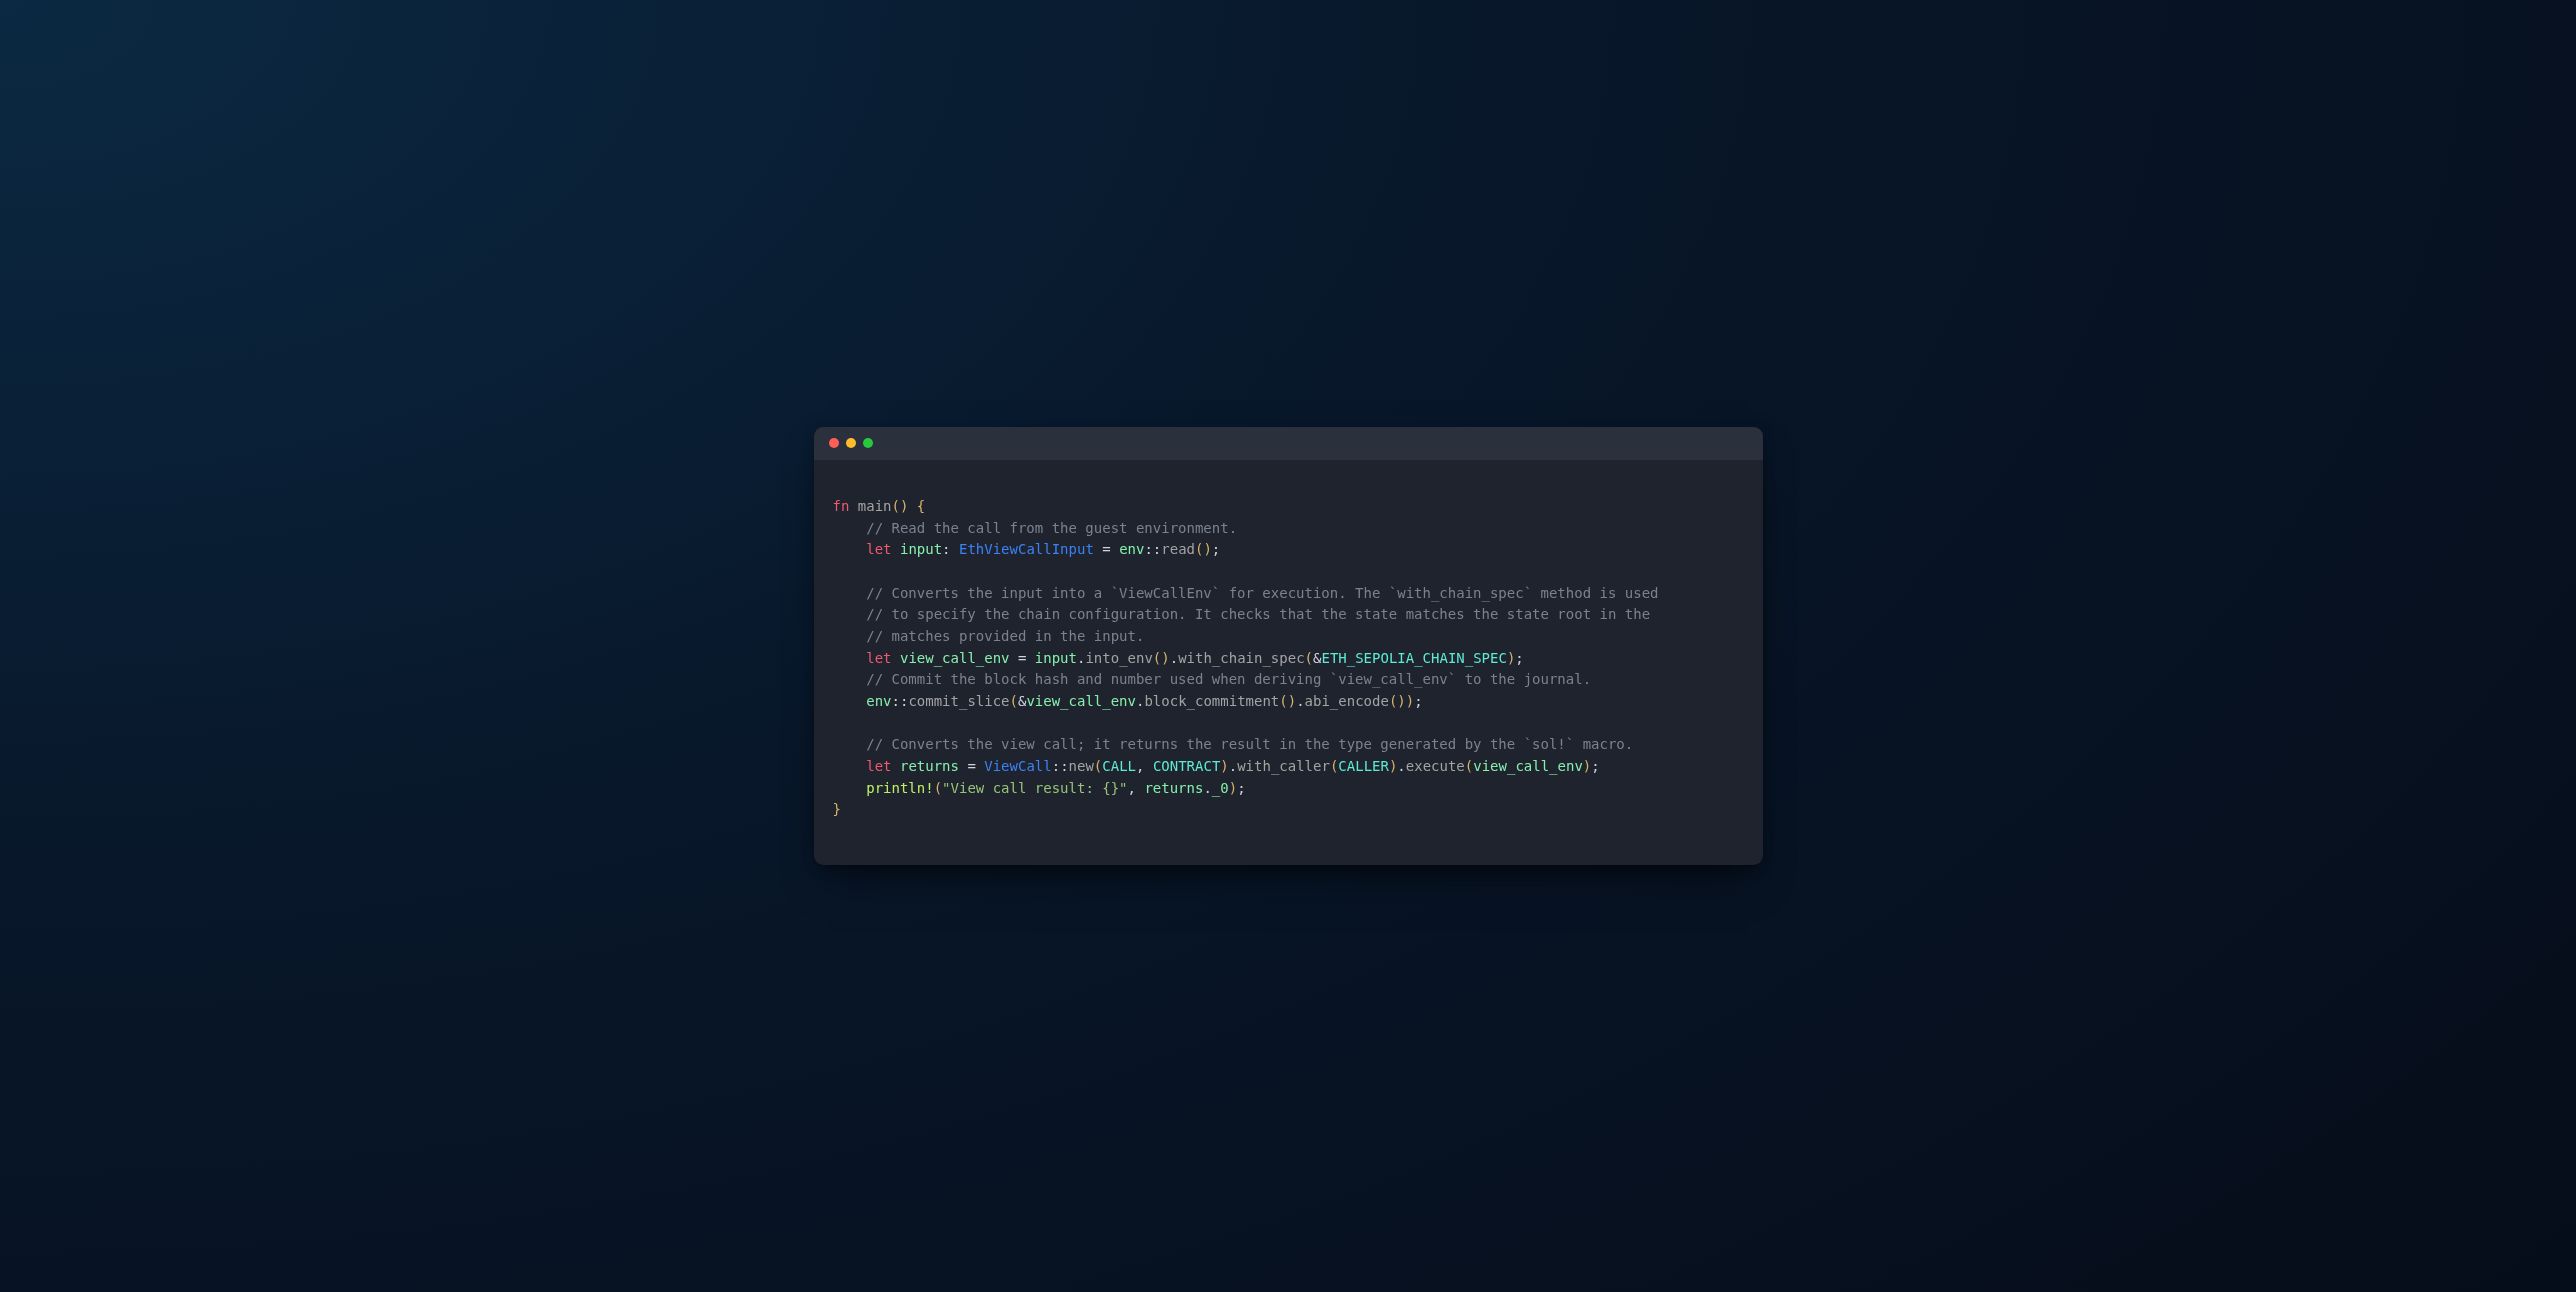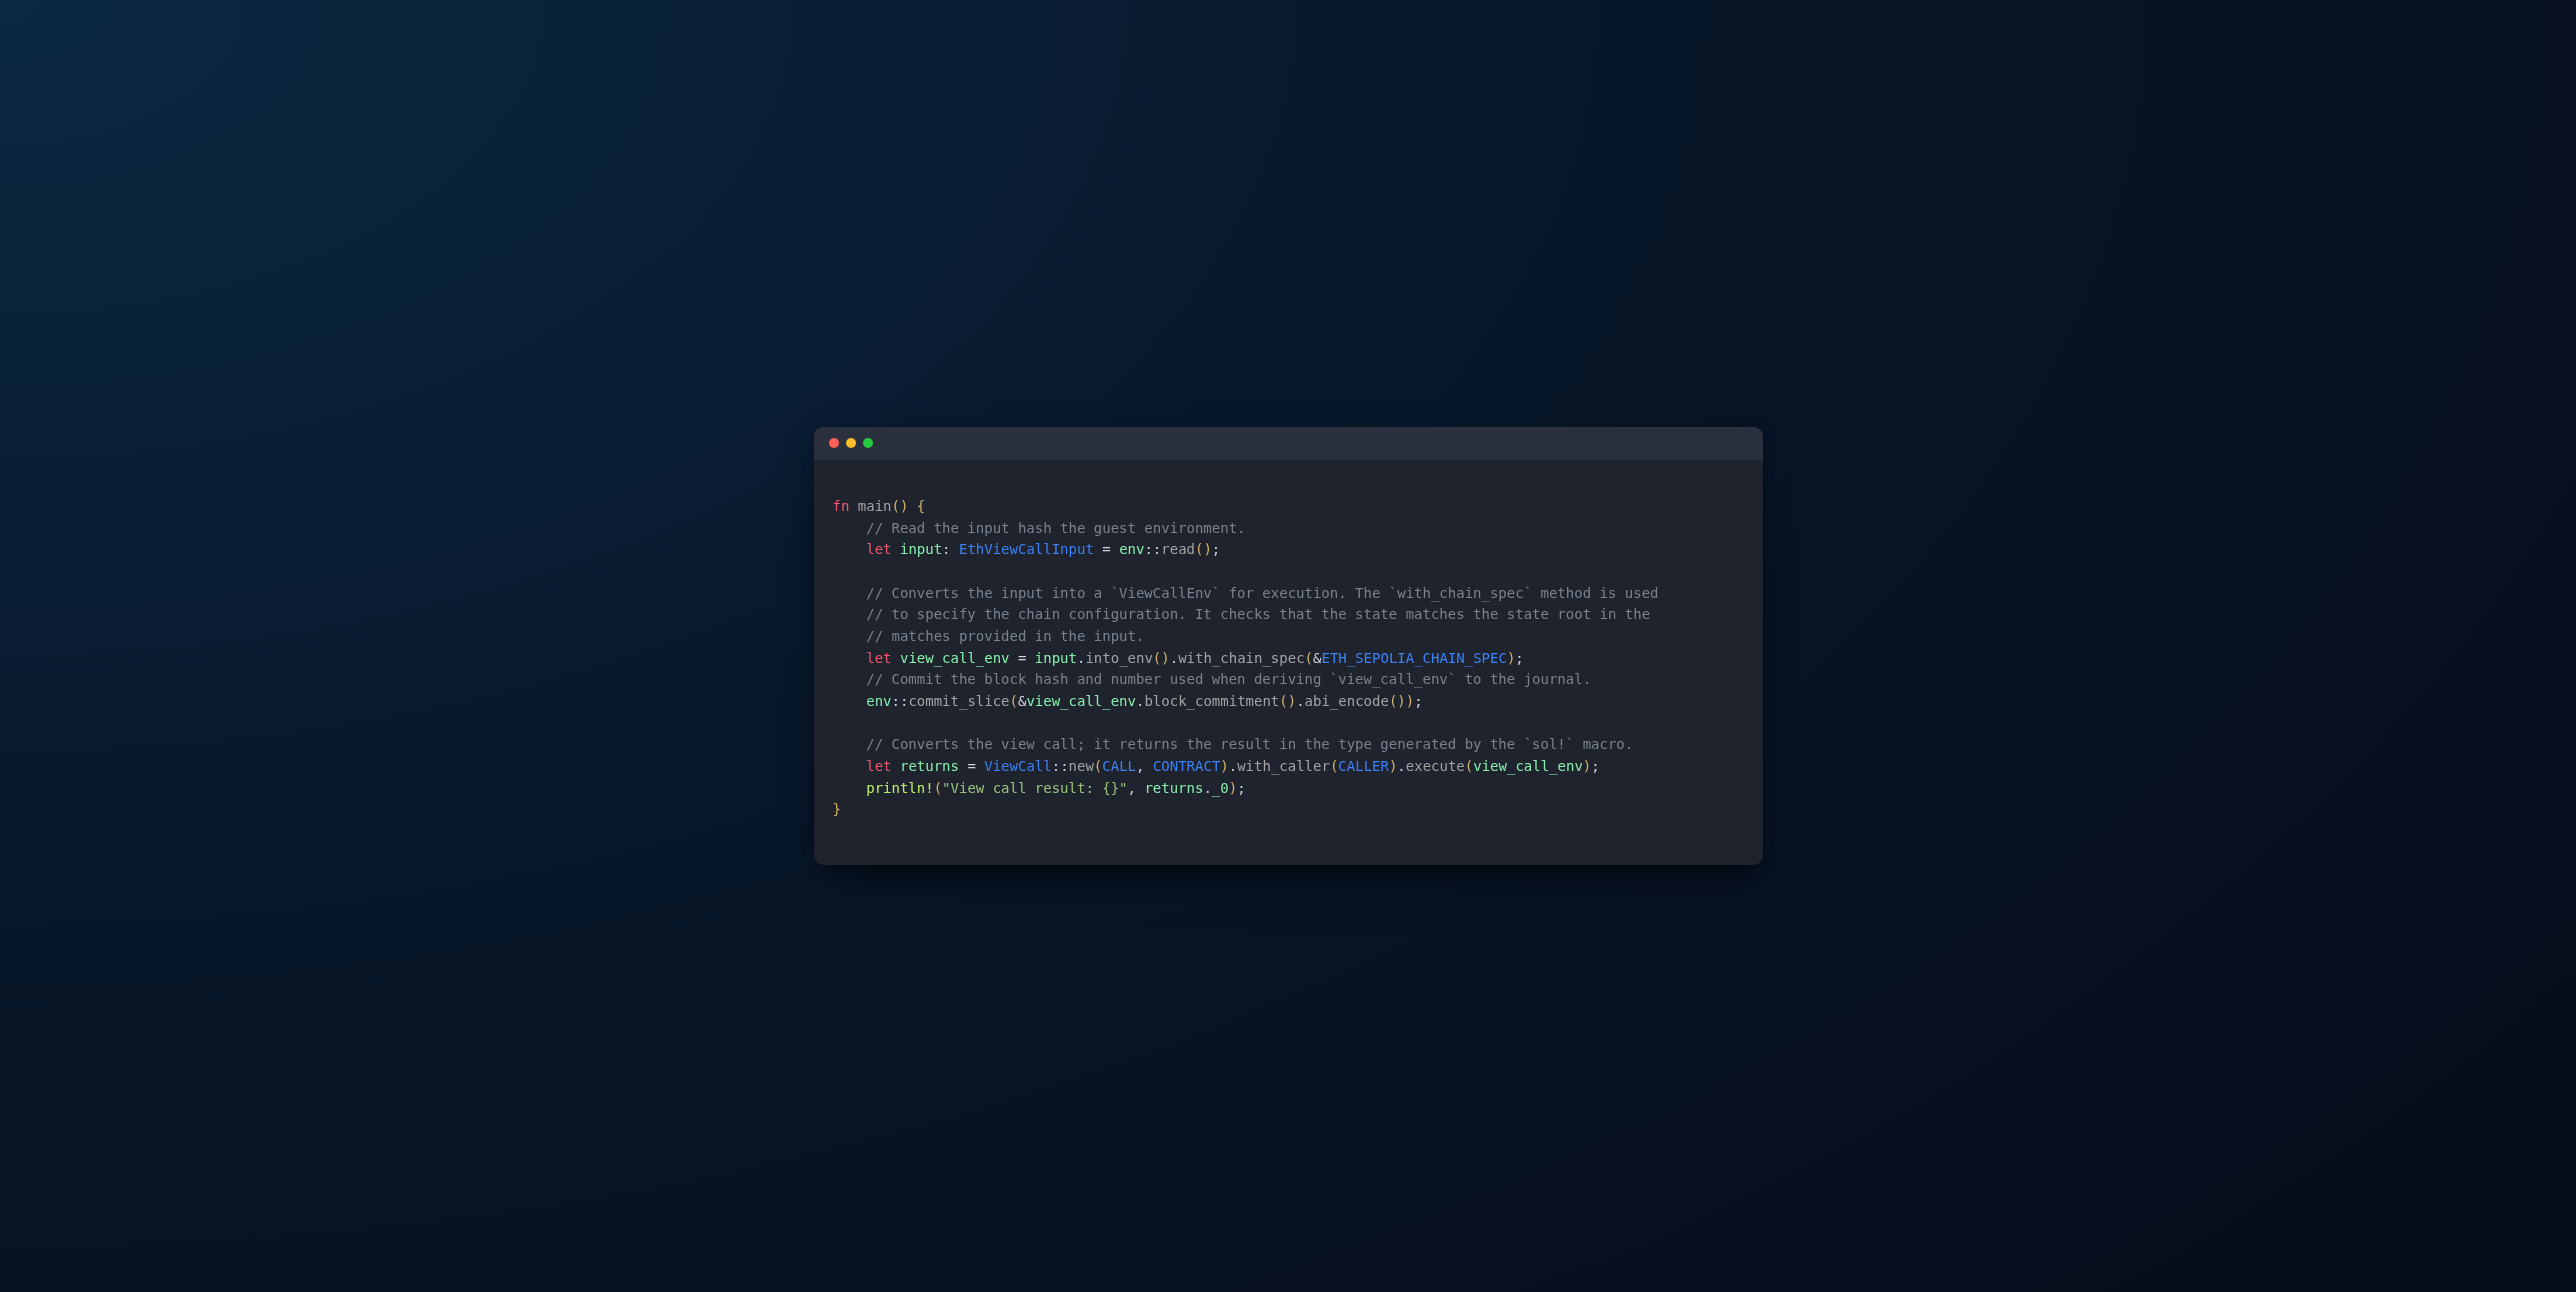--- a/index.html
+++ b/index.html
@@ -37,36 +37,36 @@
     overflow-x:auto;
     tab-size:4;
   }
   .kw{color:#ef596f;}       
   .fnname{color:#a3a3a3;}   
   .ty{color:#3b82f6;}       
   .cmt{color:#7b828f;}      
   .op{color:#cdd3df;}       
   .p{color:#d6b36a;}        
   .id{color:#86efac;}       
-  .cst{color:#3b82f6;}      
+  .cst{color:#5eead4;}      
   .str{color:#98c379;}      
   .amp{color:#cdd3df;}
   .mac{color:#bef264;}
 </style>
 </head>
 <body>
 
 <div class="window">
   <div class="titlebar">
     <span class="dot red"></span>
     <span class="dot yellow"></span>
     <span class="dot green"></span>
   </div>
   <pre class="code" id="code"><span class="kw">fn</span><span class="op"> </span><span class="fnname">main</span><span class="p">()</span><span class="op"> </span><span class="p">{</span>
-<span class="op">    </span><span class="cmt">// Read the input hash the guest environment.</span>
+<span class="op">    </span><span class="cmt">// Read the call from the guest environment.</span>
 <span class="op">    </span><span class="kw">let</span><span class="op"> </span><span class="id">input</span><span class="op">: </span><span class="ty">EthViewCallInput</span><span class="op"> = </span><span class="id">env</span><span class="op">::</span><span class="fnname">read</span><span class="p">()</span><span class="op">;</span>
 <span class="op"></span>
 <span class="op">    </span><span class="cmt">// Converts the input into a `ViewCallEnv` for execution. The `with_chain_spec` method is used</span>
 <span class="op">    </span><span class="cmt">// to specify the chain configuration. It checks that the state matches the state root in the</span>
 <span class="op">    </span><span class="cmt">// matches provided in the input.</span>
 <span class="op">    </span><span class="kw">let</span><span class="op"> </span><span class="id">view_call_env</span><span class="op"> = </span><span class="id">input</span><span class="op">.</span><span class="fnname">into_env</span><span class="p">()</span><span class="op">.</span><span class="fnname">with_chain_spec</span><span class="p">(</span><span class="amp">&amp;</span><span class="cst">ETH_SEPOLIA_CHAIN_SPEC</span><span class="p">)</span><span class="op">;</span>
 <span class="op">    </span><span class="cmt">// Commit the block hash and number used when deriving `view_call_env` to the journal.</span>
 <span class="op">    </span><span class="id">env</span><span class="op">::</span><span class="fnname">commit_slice</span><span class="p">(</span><span class="amp">&amp;</span><span class="id">view_call_env</span><span class="op">.</span><span class="fnname">block_commitment</span><span class="p">()</span><span class="op">.</span><span class="fnname">abi_encode</span><span class="p">())</span><span class="op">;</span>
 <span class="op"></span>
 <span class="op">    </span><span class="cmt">// Converts the view call; it returns the result in the type generated by the `sol!` macro.</span>

